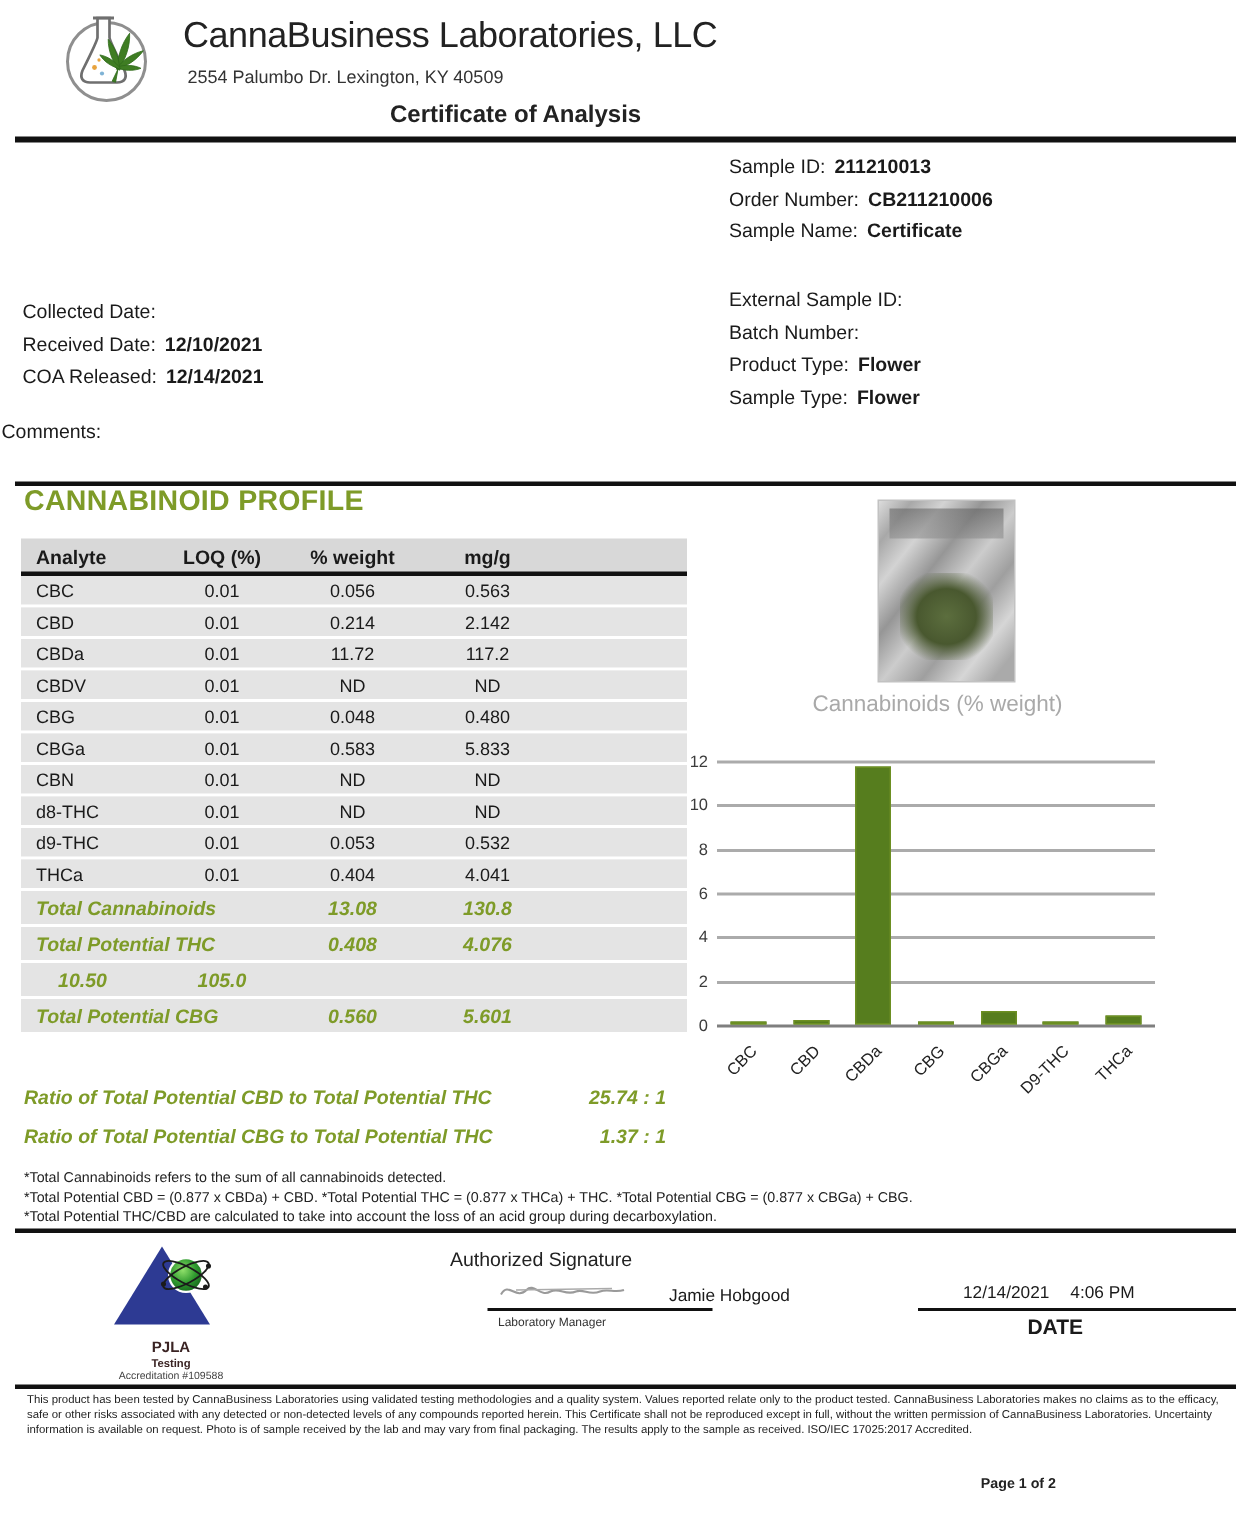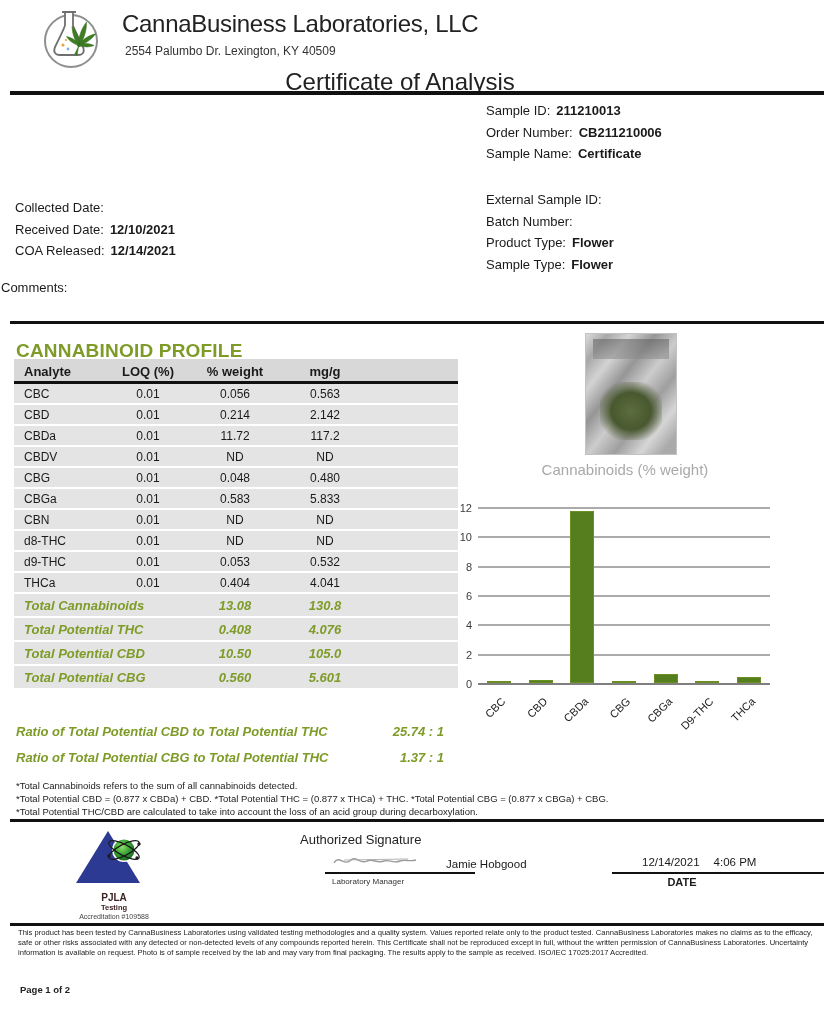--- a/index.html
+++ b/index.html
@@ -6,32 +6,32 @@
   html,body { background:#ffffff; }
   body { font-family:"Liberation Sans", sans-serif; color:#1a1a1a; }
   .page { position:relative; width:834px; height:1024px; background:#fff; overflow:hidden; }
 
   .hrule { position:absolute; left:10px; width:814px; height:4px; background:#111; }
 
   
   .logo { position:absolute; left:36px; top:5px; }
   .company { position:absolute; left:122px; top:10px; font-size:24px; color:#222; letter-spacing:-0.3px; }
   .address { position:absolute; left:125px; top:44px; font-size:12px; color:#333; }
-  .cert-title { position:absolute; left:260px; top:68px; width:280px; text-align:center; font-size:24px; color:#222; }
+  .cert-title { position:absolute; left:260px; top:68px; width:280px; text-align:left; font-size:16px; color:#222;font-weight:bold; }
 
   
   .kv { font-size:13px; line-height:21.5px; white-space:nowrap; }
   .kv b { margin-left:6px;margin-top:17px; }
   .sample-block { position:absolute; left:486px; top:100px; }
   .dates-block { position:absolute; left:15px; top:197px; }
   .details-block { position:absolute; left:486px; top:189px; }
   .comments { position:absolute; left:1px; top:280px; font-size:13px; }
 
   
-  .profile-title { position:absolute; left:16px; top:340px; font-size:19px; font-weight:bold; color:#7e9b28; letter-spacing:0.2px; }
+  .profile-title { position:absolute; left:16px; top:324px; font-size:19px; font-weight:bold; color:#7e9b28; letter-spacing:0.2px; }
   .ctable { position:absolute; left:14px; top:359px; width:444px; }
   .trow { display:grid; grid-template-columns:82px 104px 70px 110px 1fr; background:#e4e4e4; border-bottom:2px solid #fff; height:21px; line-height:21px; font-size:12px; }
   .trow.head { background:#d8d8d8; border-bottom:3px solid #111; height:25px; line-height:25px; font-size:13px; font-weight:bold; }
   .c1 { padding-left:10px; text-align:left; }
   .c2,.c3,.c4 { text-align:center; }
   .trow.total { height:24px; line-height:24px; font-size:13px; font-weight:bold; font-style:italic; color:#7e9b28; }
   .trow.total .tl { grid-column:1 / 3; padding-left:10px; }
 
   .ratio-line { position:absolute; left:16px; width:450px; font-size:13px; font-weight:bold; font-style:italic; color:#7e9b28; white-space:nowrap; }
   .ratio-line .rv { position:absolute; left:352px; width:76px; text-align:right; }
@@ -57,24 +57,24 @@
   .pjla-sub { font-size:7.5px; font-weight:bold; color:#3a2323; }
   .pjla-accr { font-size:7px; color:#444; margin-top:1px; }
   .auth-heading { position:absolute; left:300px; top:832px; font-size:13px; color:#222; }
   .sig-img { position:absolute; left:330px; top:851px; }
   .sig-line { position:absolute; left:325px; top:872px; width:150px; height:2px; background:#111; }
   .sig-title { position:absolute; left:332px; top:877px; font-size:8px; color:#333; }
   .signer-name { position:absolute; left:446px; top:858px; font-size:11.5px; }
   .date-text { position:absolute; left:642px; top:856px; font-size:11.5px; }
   .date-text .t { margin-left:14px; }
   .date-line { position:absolute; left:612px; top:872px; width:212px; height:2px; background:#111; }
-  .date-label { position:absolute; left:642px; top:876px; width:80px; text-align:center; font-size:11px; font-weight:bold; }
+  .date-label { position:absolute; left:642px; top:876px; width:80px; text-align:right; font-size:14px; font-weight:bold; }
 
   .disclaimer { position:absolute; left:18px; top:928px; width:800px; font-size:7.6px; line-height:9.8px; color:#222; }
-  .page-footer { position:absolute; left:0; top:984px; width:704px; text-align:left; font-size:9.5px; font-weight:bold; color:#222;margin-left:20px; }
+  .page-footer { position:absolute; left:0; top:984px; width:704px; text-align:right; font-size:9.5px; font-weight:bold; color:#222; }
 </style>
 </head>
 <body>
 
 <div class="page">
 
   <div class="logo">
     <svg width="74" height="64" viewBox="0 0 74 64">
       <circle cx="35" cy="36" r="26" fill="#ffffff" stroke="#8f8f8f" stroke-width="2"></circle>
       <path d="M29 7 L29 20 C29 22 21 38 19 42 C17 47 19 50 24 50 L42 50 C47 50 49 47 47 42 C45 38 37 22 37 20 L37 7 Z" fill="#ffffff" stroke="#6f6f6f" stroke-width="1.8"></path>
@@ -207,21 +207,20 @@
           <span class="c4">130.8</span>
           <span></span>
         </div>
         <div class="trow total">
           <span class="tl">Total Potential THC</span>
           <span class="c3">0.408</span>
           <span class="c4">4.076</span>
           <span></span>
         </div>
         <div class="trow total">
-          <span class="tl">Total Potential CBD</span>
           <span class="c3">10.50</span>
           <span class="c4">105.0</span>
           <span></span>
         </div>
         <div class="trow total">
           <span class="tl">Total Potential CBG</span>
           <span class="c3">0.560</span>
           <span class="c4">5.601</span>
           <span></span>
         </div>

